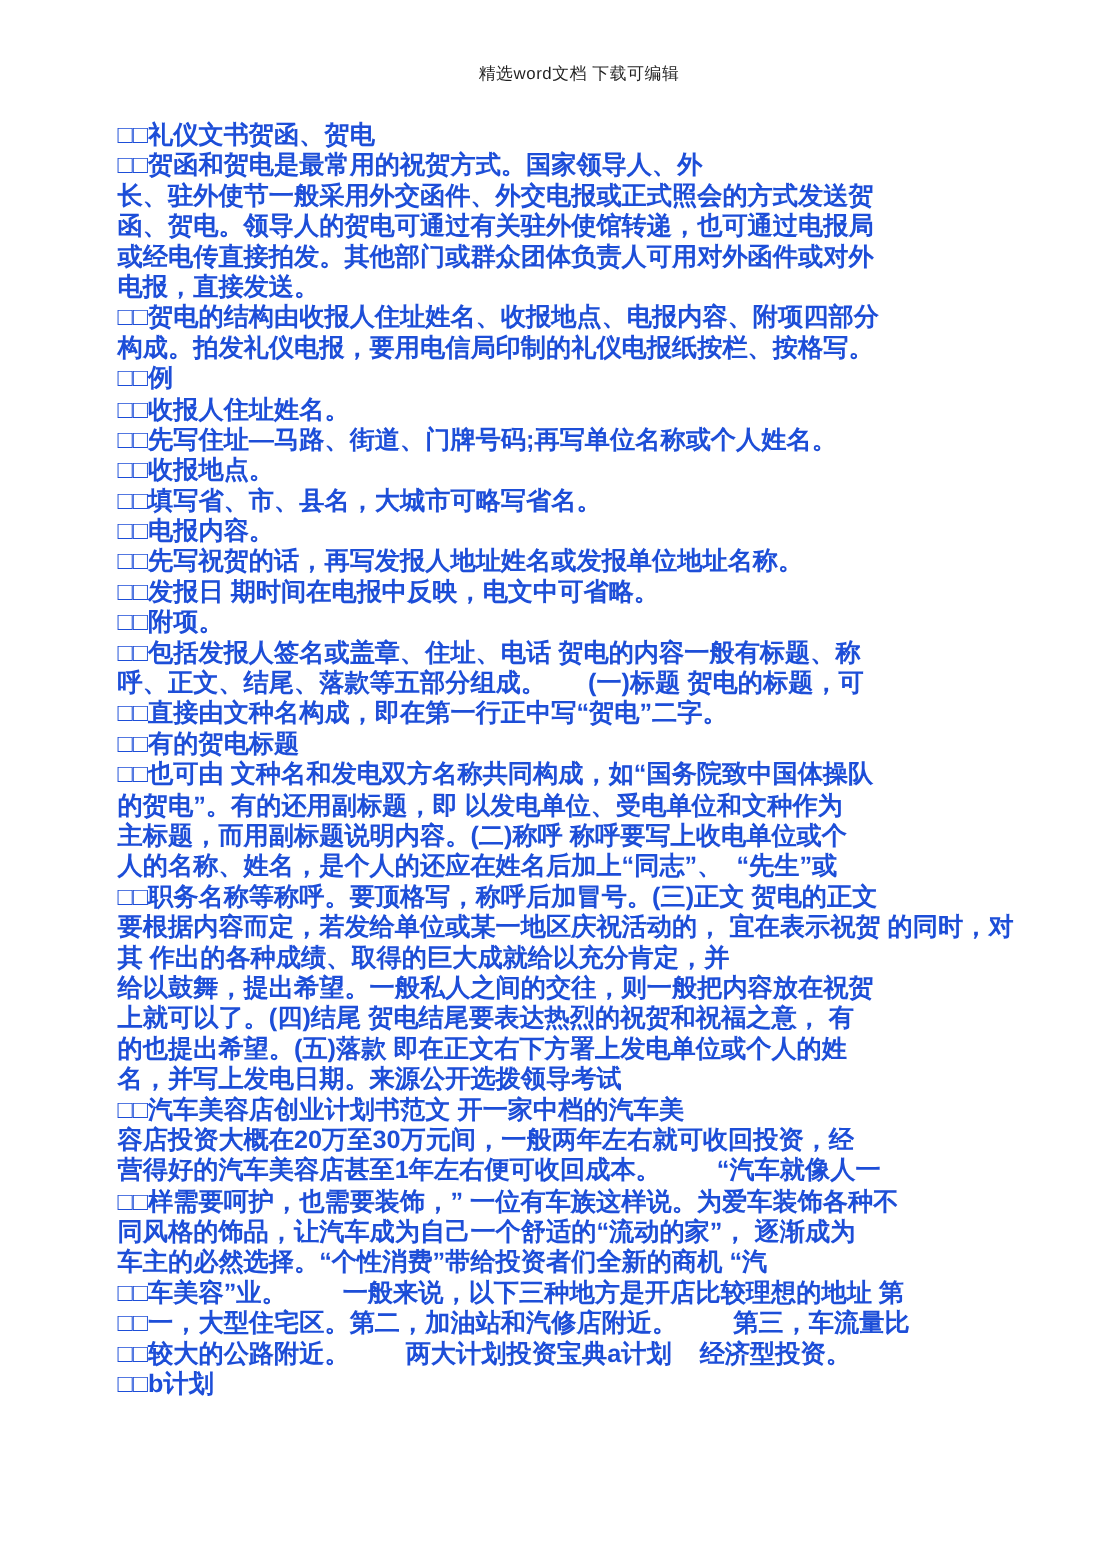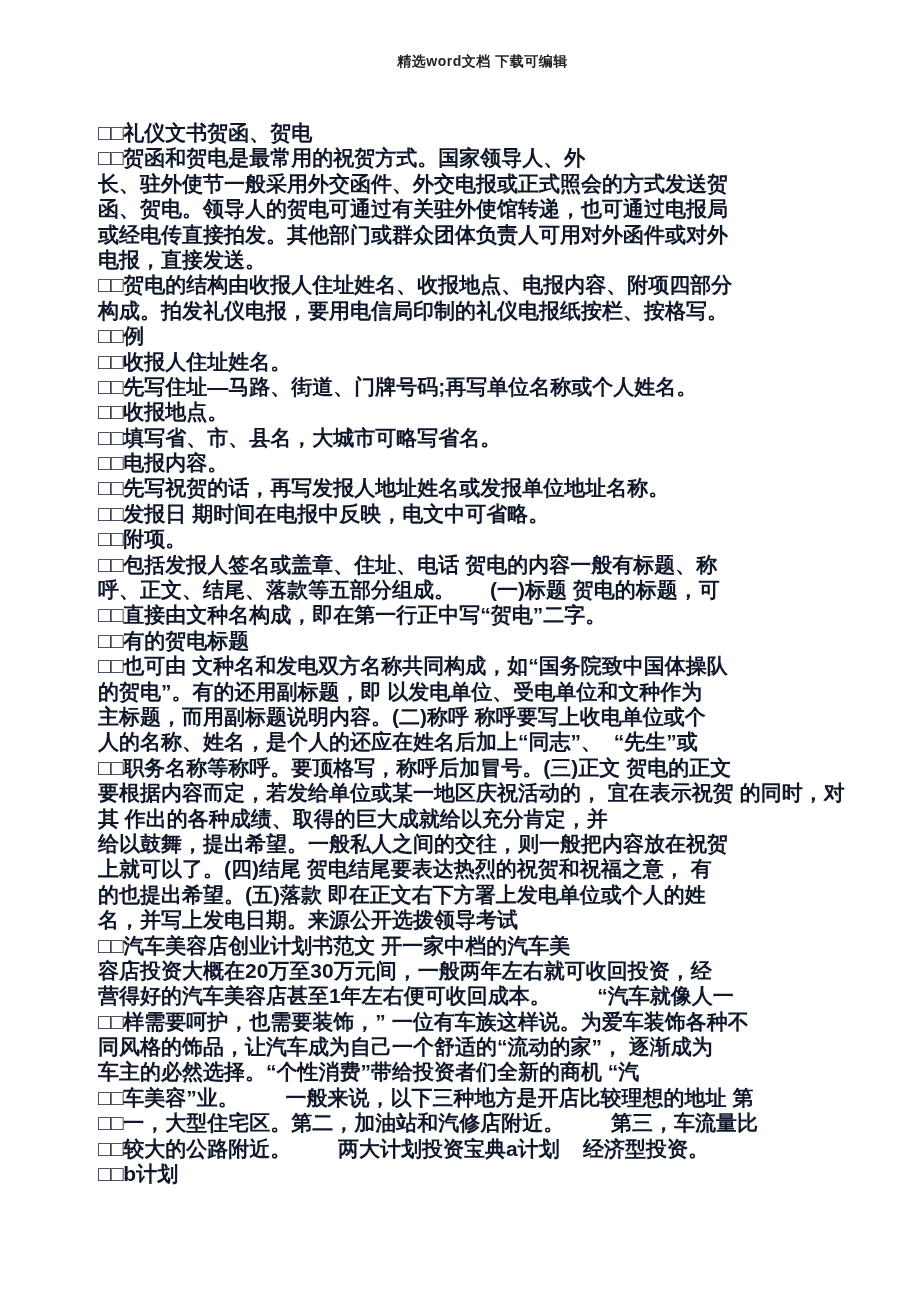--- a/index.html
+++ b/index.html
@@ -15,34 +15,34 @@
     overflow: hidden;
     font-family: "Liberation Sans", "DejaVu Sans", sans-serif;
   }
   .watermark-header {
     position: absolute;
     top: 53px;
     left: 10px;
     right: 0;
     text-align: center;
     font-size: 14px;
-    font-weight: 700;
+    font-weight: 400;
     letter-spacing: 0.5px;
     color: #1f1f1f;
     padding-left: 35px;
   }
   .doc-body {
     position: absolute;
-    top: 120px;
+    top: 100px;
     left: 98px;
     width: 800px;
     font-size: 21px;
     line-height: 25.4px;
     font-weight: 600;
-    color: #0f172a;
+    color: #1d4ed8;
     white-space: pre;
   }
   .line {
     height: 25.4px;
     white-space: pre;
   }
 </style>
 </head>
 <body>
 

